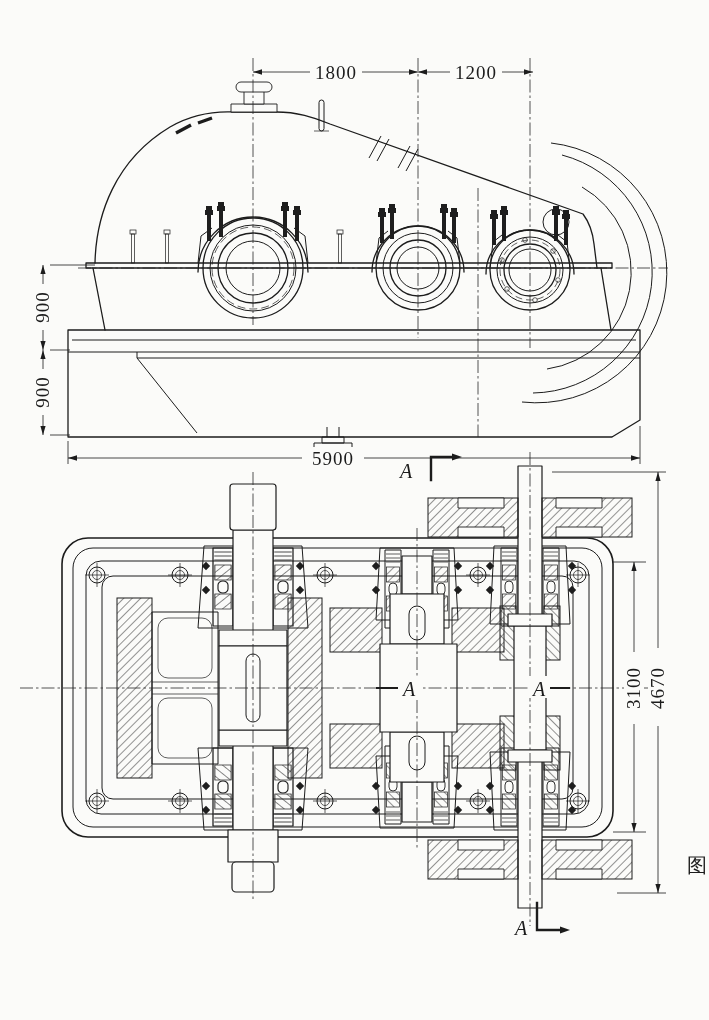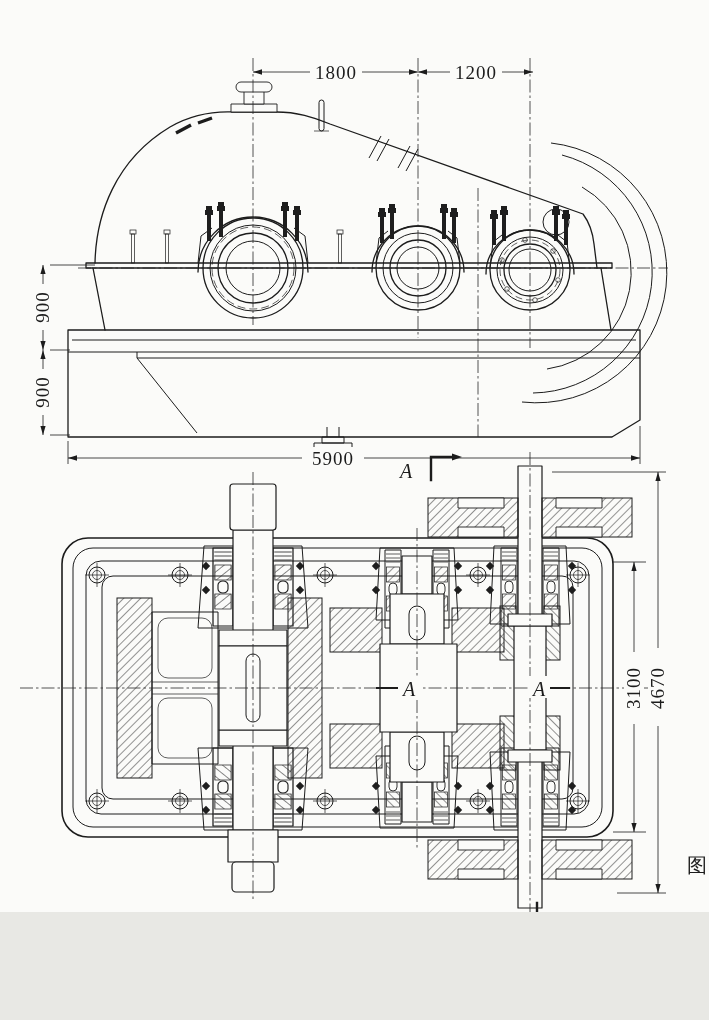--- a/index.html
+++ b/index.html
@@ -1,17 +1,17 @@
 <!DOCTYPE html>
 <html style="--ink: #1c1c1c; --paper: #fbfbf9;"><head>
 <meta charset="utf-8">
 <style>
   :root{ --ink:#1c1c1c; --paper:#fbfbf9; }
   html,body{margin:0;padding:0;background:#e8e8e4;}
-  .sheet{width:709px;height:912px;background:var(--paper);position:relative;margin:0 auto;overflow:hidden;}
+  .sheet{width:709px;height:1020px;background:var(--paper);position:relative;margin:0 auto;overflow:hidden;}
   svg{display:block}
   .ln{fill:none;stroke:var(--ink);stroke-width:1.3;stroke-linecap:round;stroke-linejoin:round;}
   .ln2{fill:none;stroke:var(--ink);stroke-width:1.0;stroke-linejoin:round;}
   .thin{fill:none;stroke:var(--ink);stroke-width:0.7;}
   .fw{fill:#fbfbf9;stroke:var(--ink);stroke-width:1.2;stroke-linejoin:round;}
   .fw2{fill:#fbfbf9;stroke:var(--ink);stroke-width:0.9;stroke-linejoin:round;}
   .cl{fill:none;stroke:#2a2a2a;stroke-width:0.8;stroke-dasharray:13 3 2.5 3;}
   .dimln{fill:none;stroke:var(--ink);stroke-width:0.8;}
   .ar{fill:var(--ink);stroke:none;}
   .dk{fill:#1e1e1e;stroke:none;}

